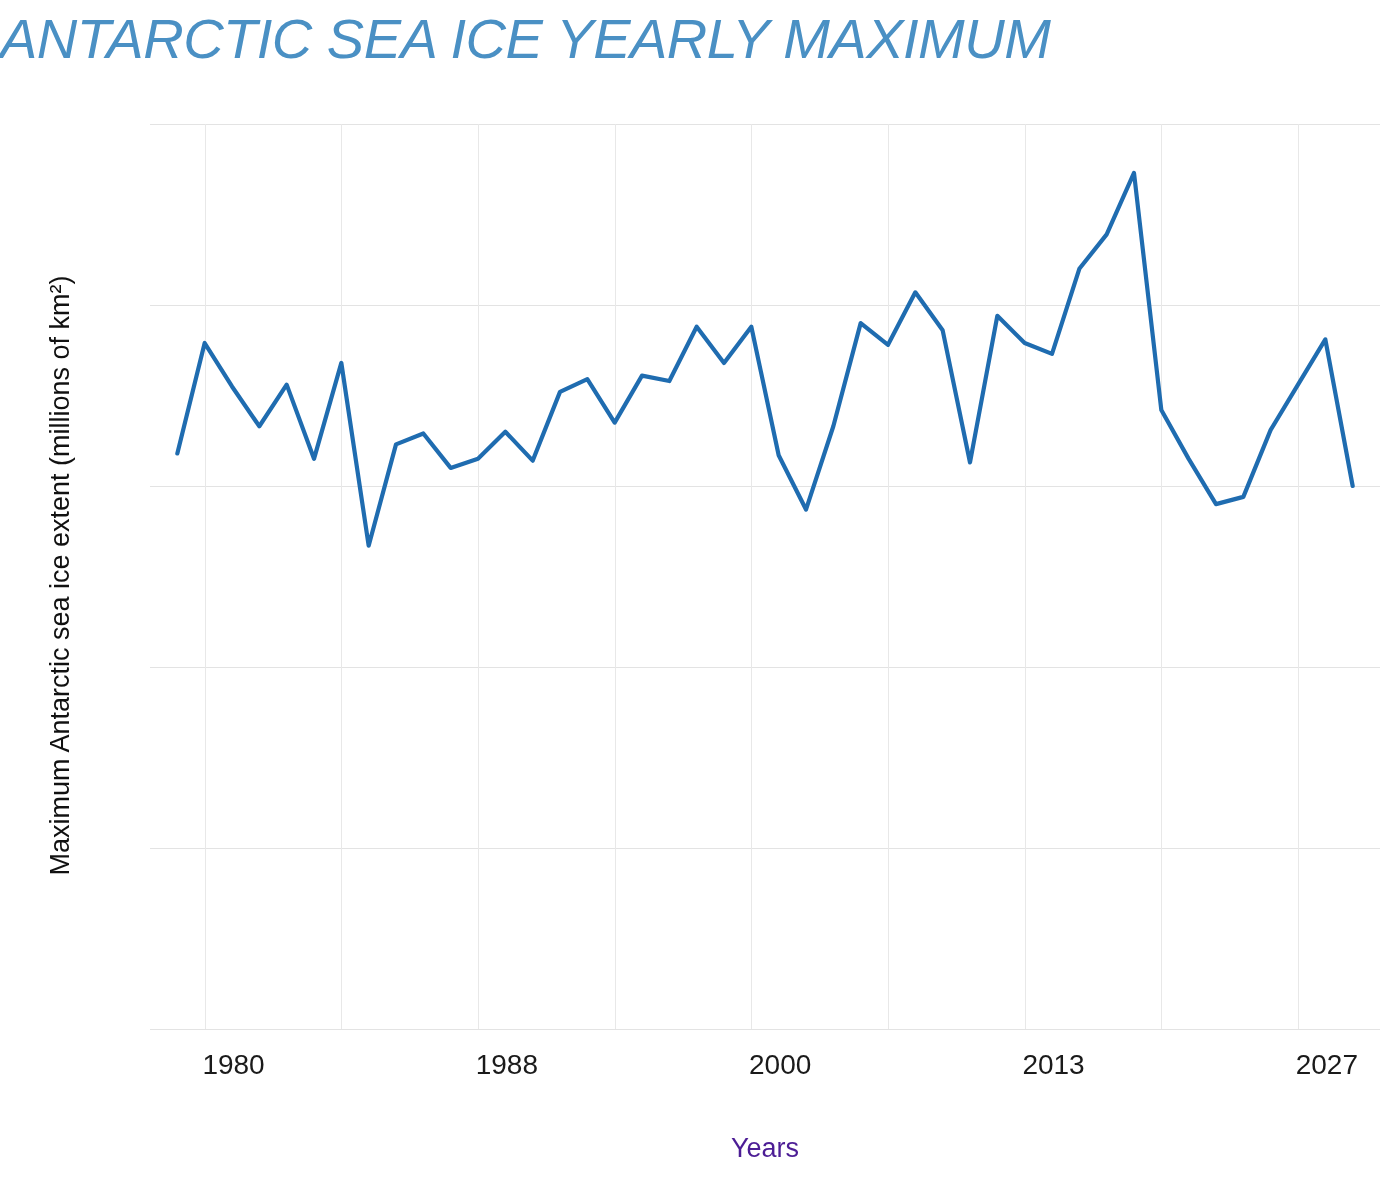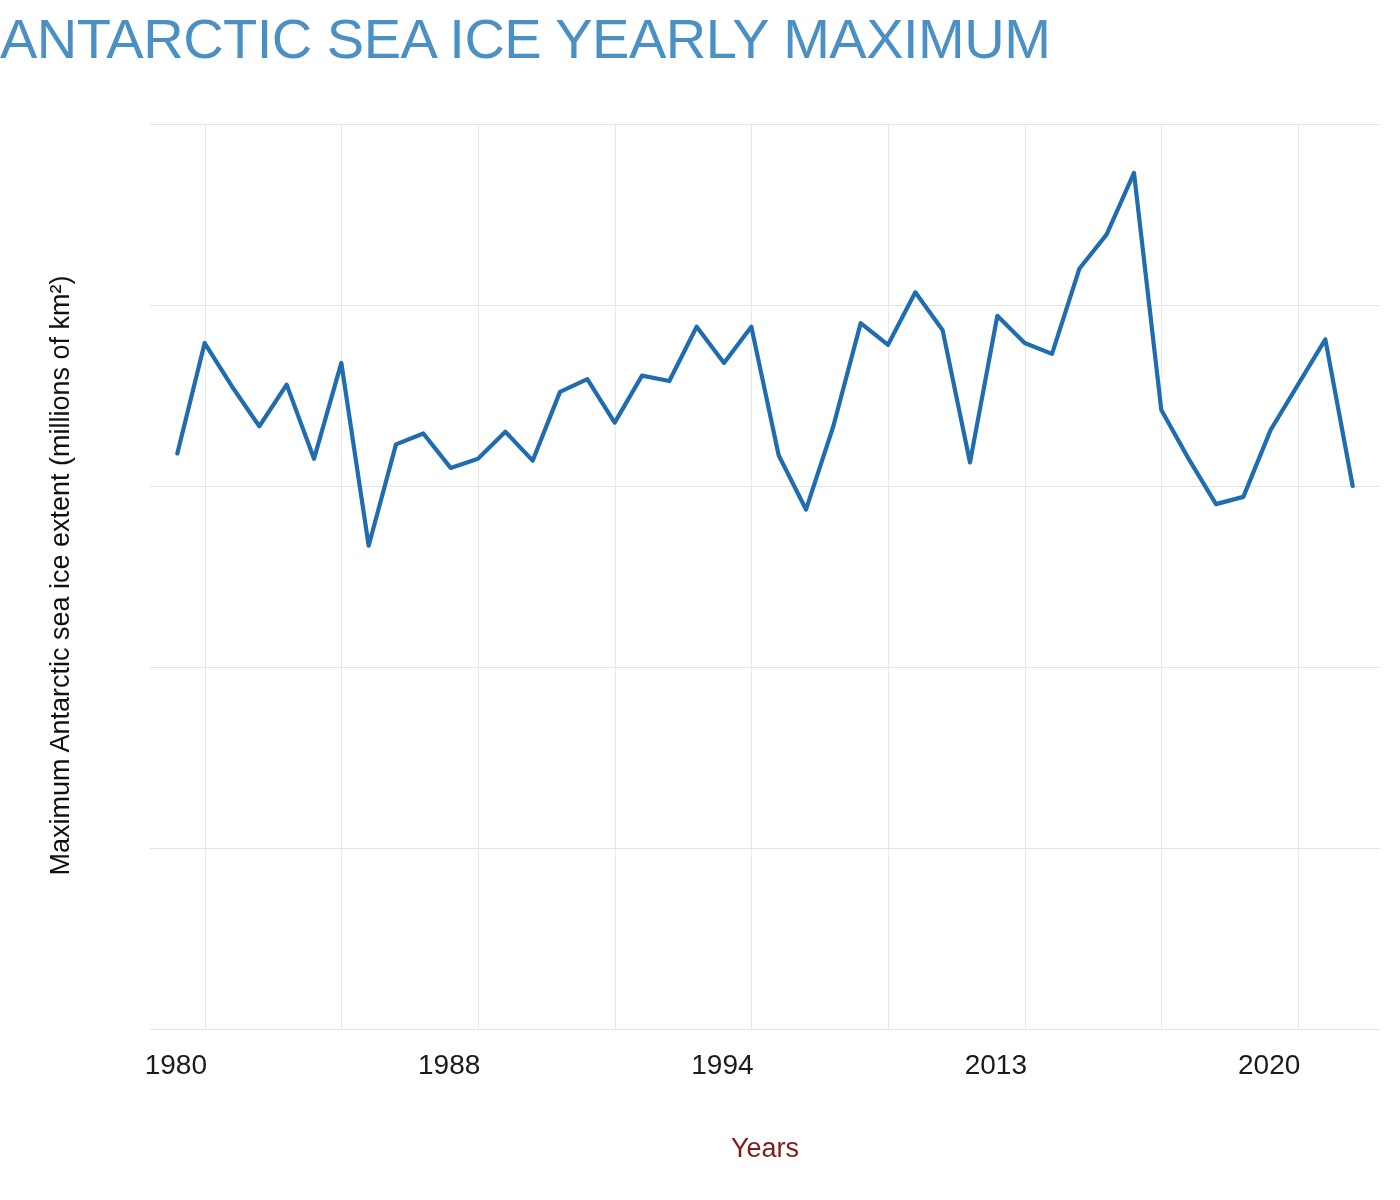--- a/index.html
+++ b/index.html
@@ -23,41 +23,42 @@
   }
   #chart-title {
     position: absolute;
     left: 0px;
     top: 6px;
     font-size: 56px;
     font-weight: 400;
     letter-spacing: -0.5px;
     color: #4a90c4;
     white-space: nowrap;
+    font-style: italic;
   }
   #y-axis-title {
     position: absolute;
     left: -390px;
     top: 560px;
     width: 900px;
     text-align: center;
     font-size: 27px;
     color: #111111;
     transform: rotate(-90deg);
     transform-origin: 50% 50%;
     white-space: nowrap;
   }
   #x-axis-title {
     position: absolute;
     left: 150px;
     top: 1133px;
     width: 1230px;
     text-align: center;
     font-size: 27px;
-    color: #7f1d1d;
+    color: #4c1d95;
   }
   #plot-area {
     position: absolute;
     left: 150px;
     top: 124px;
     width: 1230px;
     height: 905px;
   }
   .gridline-h {
     position: absolute;
@@ -71,21 +72,21 @@
     top: 0;
     width: 1px;
     height: 905px;
     background: #e8e8e8;
   }
   .x-tick-label {
     position: absolute;
     top: 925px;
     width: 120px;
     margin-left: -60px;
-    text-align: left;
+    text-align: right;
     font-size: 28px;
     color: #1a1a1a;
   }
   #series-svg {
     position: absolute;
     left: 0; top: 0;
     width: 1230px;
     height: 905px;
     overflow: visible;
   }
@@ -123,23 +124,23 @@
         <div class="gridline-v" style="left: 601.3px;"></div>
         <div class="gridline-v" style="left: 738px;"></div>
         <div class="gridline-v" style="left: 874.7px;"></div>
         <div class="gridline-v" style="left: 1011.3px;"></div>
         <div class="gridline-v" style="left: 1148px;"></div>
       </div>
     <div id="ytick-layer"></div>
     <div id="xtick-layer">
         <div class="x-tick-label" style="left: 54.7px;">1980</div>
         <div class="x-tick-label" style="left: 328px;">1988</div>
-        <div class="x-tick-label" style="left: 601.3px;">1994</div>
+        <div class="x-tick-label" style="left: 601.3px;">2000</div>
         <div class="x-tick-label" style="left: 874.7px;">2013</div>
-        <div class="x-tick-label" style="left: 1148px;">2020</div>
+        <div class="x-tick-label" style="left: 1148px;">2027</div>
       </div>
     <svg id="series-svg" viewBox="0 0 1230 905" preserveAspectRatio="none">
       <path id="series-path" d="M 27.33,329.42 L 54.67,219.01 L 82.00,262.45 L 109.33,302.27 L 136.67,260.64 L 164.00,334.85 L 191.33,238.92 L 218.67,421.73 L 246.00,320.37 L 273.33,309.51 L 300.67,343.90 L 328.00,334.85 L 355.33,307.70 L 382.67,336.66 L 410.00,267.88 L 437.33,255.21 L 464.67,298.65 L 492.00,251.59 L 519.33,257.02 L 546.67,202.72 L 574.00,238.92 L 601.33,202.72 L 628.67,331.23 L 656.00,385.53 L 683.33,302.27 L 710.67,199.10 L 738.00,220.82 L 765.33,168.33 L 792.67,206.34 L 820.00,338.47 L 847.33,191.86 L 874.67,219.01 L 902.00,229.87 L 929.33,144.80 L 956.67,110.41 L 984.00,48.87 L 1011.33,285.98 L 1038.67,334.85 L 1066.00,380.10 L 1093.33,372.86 L 1120.67,305.89 L 1148.00,260.64 L 1175.33,215.39 L 1202.67,362.00" stroke="#1f6cb0"></path>
     </svg>
   </div>
 
   <div id="x-axis-title">Years</div>
 
 </div>
 

